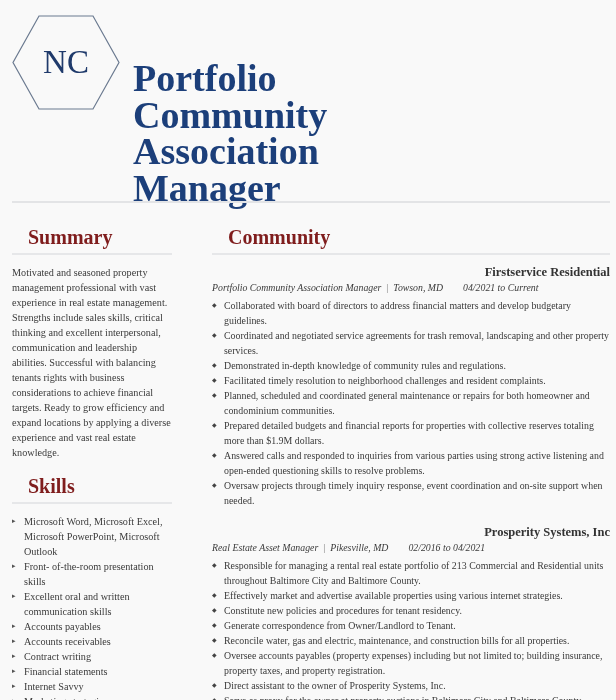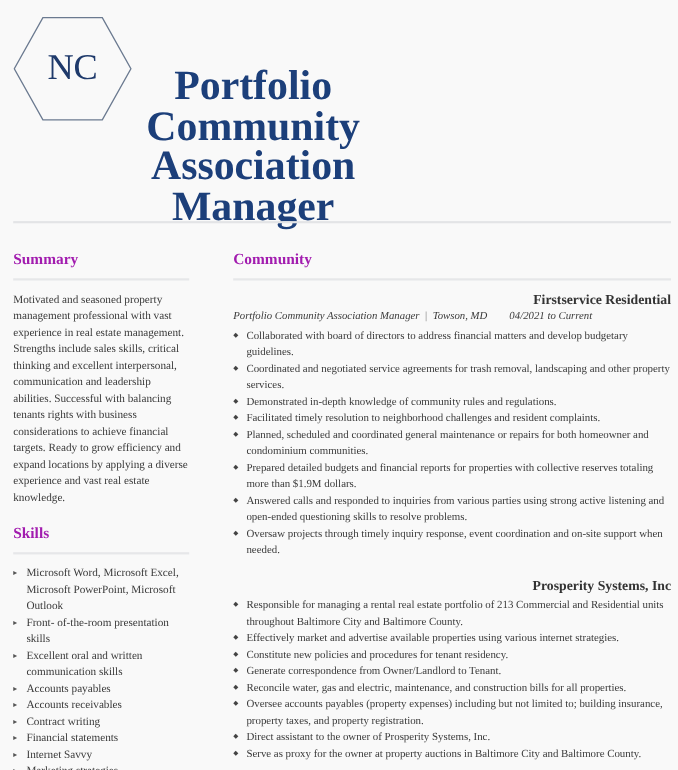--- a/index.html
+++ b/index.html
@@ -3,42 +3,42 @@
   <meta charset="utf-8">
   <style>
     html, body { margin: 0; padding: 0; }
     body {
       width: 616px; height: 700px; overflow: hidden;
       background: #f9f9f9;
       font-family: "Liberation Serif", "DejaVu Serif", serif;
       color: #3a3a3a;
       position: relative;
     }
-    .header { position: absolute; left: 0; top: 0; width: 616px; height: 205px; text-align: center; }
+    .header { position: absolute; left: 0; top: 0; width: 616px; height: 205px; }
     .hexagon { position: absolute; left: 12px; top: 15px; width: 108px; height: 95px; }
     .hexagon svg { width: 108px; height: 95px; display: block; }
     .initials {
       position: absolute; left: 12px; top: 15px; width: 108px; height: 95px;
       display: flex; align-items: center; justify-content: center;
       font-size: 33px; color: #1f3a6b; letter-spacing: 0px;
       font-family: "Liberation Serif", serif;
     }
     .name {
       position: absolute; left: 133px; top: 60px; margin: 0;
       font-family: "Liberation Serif", serif; font-weight: bold;
       font-size: 38px; line-height: 36.5px; color: #1c3f7a;
     }
     .name span { display: block; }
     .top-rule { position: absolute; left: 12px; top: 201px; width: 598px; height: 2px; background: #e3e4e6; }
 
     .left-col { position: absolute; left: 12px; top: 220px; width: 160px; }
     .right-col { position: absolute; left: 212px; top: 220px; width: 398px; }
     .section-heading {
       font-family: "Liberation Serif", serif; font-weight: bold;
-      font-size: 14px; color: #a21caf; margin: 8px 0 0 0; line-height: 18px;
+      font-size: 20px; color: #7f1d1d; margin: 8px 0 0 16px; line-height: 18px;
     }
     .section-rule { height: 2px; background: #e6e7e9; margin-top: 7px; }
     .summary-text {
       font-size: 10.2px; line-height: 15px; margin: 10px 0 0 0; color: #3a3a3a;
     }
     .skills-heading { margin-top: 17px; }
     .skills-list { list-style: none; padding: 0; margin: 10px 0 0 0; }
     .skills-list li {
       position: relative; padding-left: 12px; font-size: 10.2px; line-height: 15px;
       margin-bottom: 0px;
@@ -126,20 +126,23 @@
           <li><span class="dot" style="font-size: 6px;">◆</span><span>Facilitated timely resolution to neighborhood challenges and resident complaints.</span></li>
           <li><span class="dot" style="font-size: 6px;">◆</span><span>Planned, scheduled and coordinated general maintenance or repairs for both homeowner and condominium communities.</span></li>
           <li><span class="dot" style="font-size: 6px;">◆</span><span>Prepared detailed budgets and financial reports for properties with collective reserves totaling more than $1.9M dollars.</span></li>
           <li><span class="dot" style="font-size: 6px;">◆</span><span>Answered calls and responded to inquiries from various parties using strong active listening and open-ended questioning skills to resolve problems.</span></li>
           <li><span class="dot" style="font-size: 6px;">◆</span><span>Oversaw projects through timely inquiry response, event coordination and on-site support when needed.</span></li>
         </ul>
     </div>
 
     <div class="job job2">
       <h3 class="company">Prosperity Systems, Inc</h3>
+      <div class="job-meta">
+        <span>Real Estate Asset Manager</span><span class="sep">|</span><span>Pikesville, MD</span><span class="dates">02/2016 to 04/2021</span>
+      </div>
       <ul class="bullets">
           <li><span class="dot" style="font-size: 6px;">◆</span><span>Responsible for managing a rental real estate portfolio of 213 Commercial and Residential units throughout Baltimore City and Baltimore County.</span></li>
           <li><span class="dot" style="font-size: 6px;">◆</span><span>Effectively market and advertise available properties using various internet strategies.</span></li>
           <li><span class="dot" style="font-size: 6px;">◆</span><span>Constitute new policies and procedures for tenant residency.</span></li>
           <li><span class="dot" style="font-size: 6px;">◆</span><span>Generate correspondence from Owner/Landlord to Tenant.</span></li>
           <li><span class="dot" style="font-size: 6px;">◆</span><span>Reconcile water, gas and electric, maintenance, and construction bills for all properties.</span></li>
           <li><span class="dot" style="font-size: 6px;">◆</span><span>Oversee accounts payables (property expenses) including but not limited to; building insurance, property taxes, and property registration.</span></li>
           <li><span class="dot" style="font-size: 6px;">◆</span><span>Direct assistant to the owner of Prosperity Systems, Inc.</span></li>
           <li><span class="dot" style="font-size: 6px;">◆</span><span>Serve as proxy for the owner at property auctions in Baltimore City and Baltimore County.</span></li>
         </ul>

